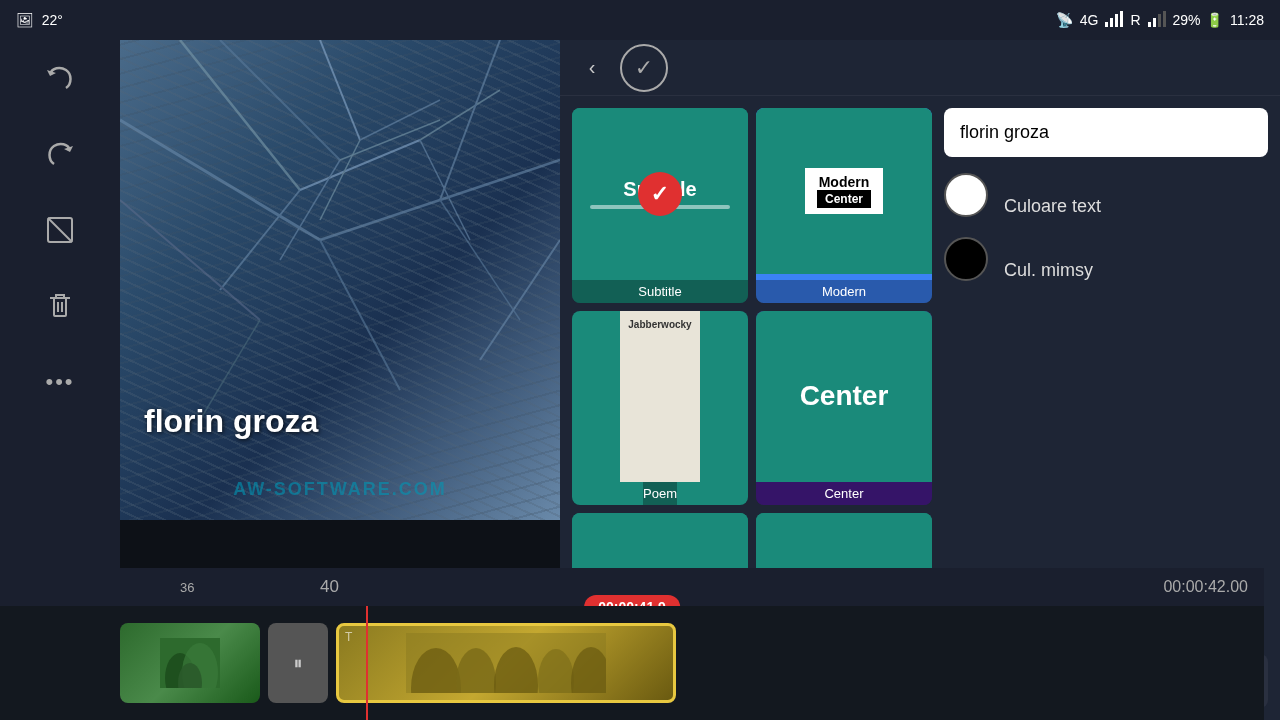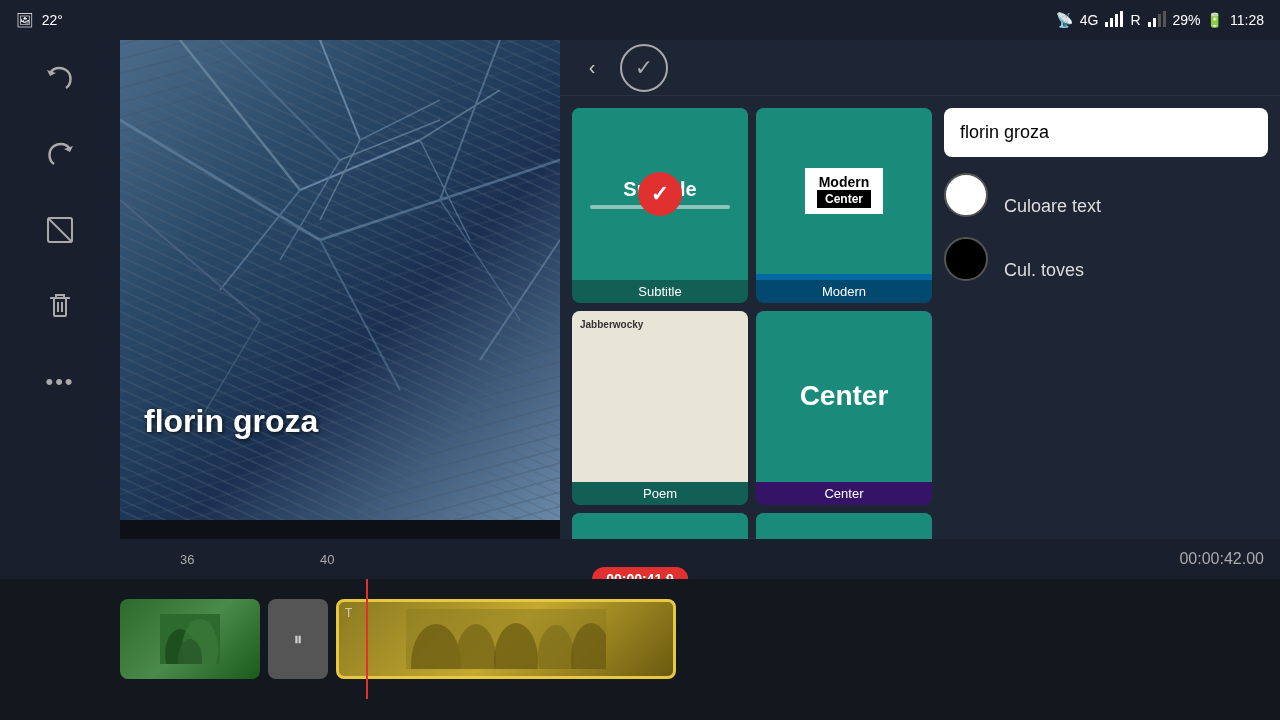--- a/index.html
+++ b/index.html
@@ -227,21 +227,21 @@
       border-radius: 50%;
       display: flex;
       align-items: center;
       justify-content: center;
       font-size: 22px;
       color: #fff;
       z-index: 2;
     }
 
     
-    .card-modern { background: #0369a1; gap: 6px; }
+    .card-modern { background: #3b82f6; gap: 6px; }
     .card-modern .effect-preview {
       background: #1a8a7a;
       align-items: center;
       justify-content: center;
     }
     .modern-inner {
       background: #fff;
       padding: 6px 12px;
       text-align: center;
     }
@@ -254,21 +254,21 @@
     .modern-sub-bar {
       background: #000;
       color: #fff;
       font-size: 12px;
       padding: 2px 8px;
       display: block;
       text-align: center;
     }
 
     
-    .card-poem { background: #1a8a7a; }
+    .card-poem { background: #1a8a7a; align-items: center; }
     .card-poem .effect-preview {
       background: #e8e4d8;
       align-items: flex-start;
       justify-content: flex-start;
       padding: 8px;
       flex-direction: column;
     }
     .poem-title { font-size: 10px; font-weight: bold; color: #333; margin-bottom: 3px; }
     .poem-lines { font-size: 8px; color: #555; line-height: 1.4; }
 
@@ -362,28 +362,28 @@
       font-weight: 500;
     }
     .fund-arrow {
       margin-left: auto;
       font-size: 14px;
       color: #aaa;
     }
 
     
     .timeline {
-      height: 181px;
+      height: 152px;
       background: #13181f;
       display: flex;
       flex-direction: column;
       position: absolute;
       bottom: 0;
       left: 0;
-      right: 0;
+      right: 16px;
       text-align: center;
     }
     .timeline-ruler {
       height: 40px;
       background: #1a1f2e;
       display: flex;
       align-items: center;
       padding: 0 120px 0 120px;
       position: relative;
     }
@@ -579,20 +579,21 @@
         <line x1="0" y1="160" x2="140" y2="280" stroke="#5a6a8a" stroke-width="2"></line>
         <line x1="140" y1="280" x2="80" y2="380" stroke="#4a6a7a" stroke-width="1.5"></line>
         <line x1="380" y1="0" x2="320" y2="160" stroke="#6a8aaa" stroke-width="2"></line>
         <line x1="320" y1="160" x2="400" y2="280" stroke="#5a7a9a" stroke-width="1.5"></line>
         <line x1="440" y1="200" x2="360" y2="320" stroke="#6a8aaa" stroke-width="2"></line>
         <line x1="200" y1="0" x2="240" y2="100" stroke="#8aaacc" stroke-width="2"></line>
         <line x1="240" y1="100" x2="200" y2="180" stroke="#7a9aaa" stroke-width="1.5"></line>
         <line x1="240" y1="100" x2="320" y2="60" stroke="#6a8aaa" stroke-width="1.5"></line>
       </svg>
       <div class="preview-text">florin groza</div>
+      <div class="watermark">AW-SOFTWARE.COM</div>
     </div>
   </div>
 
   <div class="effects-panel">
     <div class="effects-header">
       <div class="back-btn">
         <span>‹</span>
       </div>
       <div class="confirm-btn">✓</div>
     </div>
@@ -655,21 +656,21 @@
       <div class="right-controls">
         <div class="text-input-box">florin groza</div>
 
         <div class="color-row">
           <div class="color-circle" style="background:#fff;"></div>
           <span class="color-label">Culoare text</span>
         </div>
 
         <div class="color-row">
           <div class="color-circle" style="background:#000;"></div>
-          <span class="color-label">Cul. toves</span>
+          <span class="color-label">Cul. mimsy</span>
         </div>
 
         <div class="fund-btn">
           <div class="hamburger-icon">
             <div class="hamburger-line"></div>
             <div class="hamburger-line"></div>
             <div class="hamburger-line"></div>
           </div>
           <span class="fund-label">Fund</span>
           <span class="fund-arrow">▼</span>
@@ -693,21 +694,21 @@
       <line x1="6" y1="6" x2="6" y2="26"></line>
       <polygon points="26,6 12,16 26,26" fill="#aaa" stroke="none"></polygon>
     </svg>
   </div>
 </div>
 
 <div class="timeline">
   <div class="timeline-ruler">
     <div style="display:flex;align-items:center;width:100%;position:relative;padding-left:20px">
       <span style="position:absolute;left:60px;font-size:13px;color:#aaa;">36</span>
-      <span style="position:absolute;left:200px;font-size:13px;color:#aaa;">40</span>
+      <span style="position:absolute;left:200px;font-size:17px;color:#aaa;">40</span>
       <div class="playhead-badge">00:00:41.9</div>
     </div>
     <span class="time-label">00:00:42.00</span>
   </div>
 
   <div class="timeline-tracks">
     <div class="track-clip green-clip">
       <svg width="60" height="50" viewBox="0 0 60 50">
         <rect width="60" height="50" fill="#2d6a2d"></rect>
         <ellipse cx="20" cy="40" rx="15" ry="25" fill="#1a4a1a" opacity="0.8"></ellipse>

